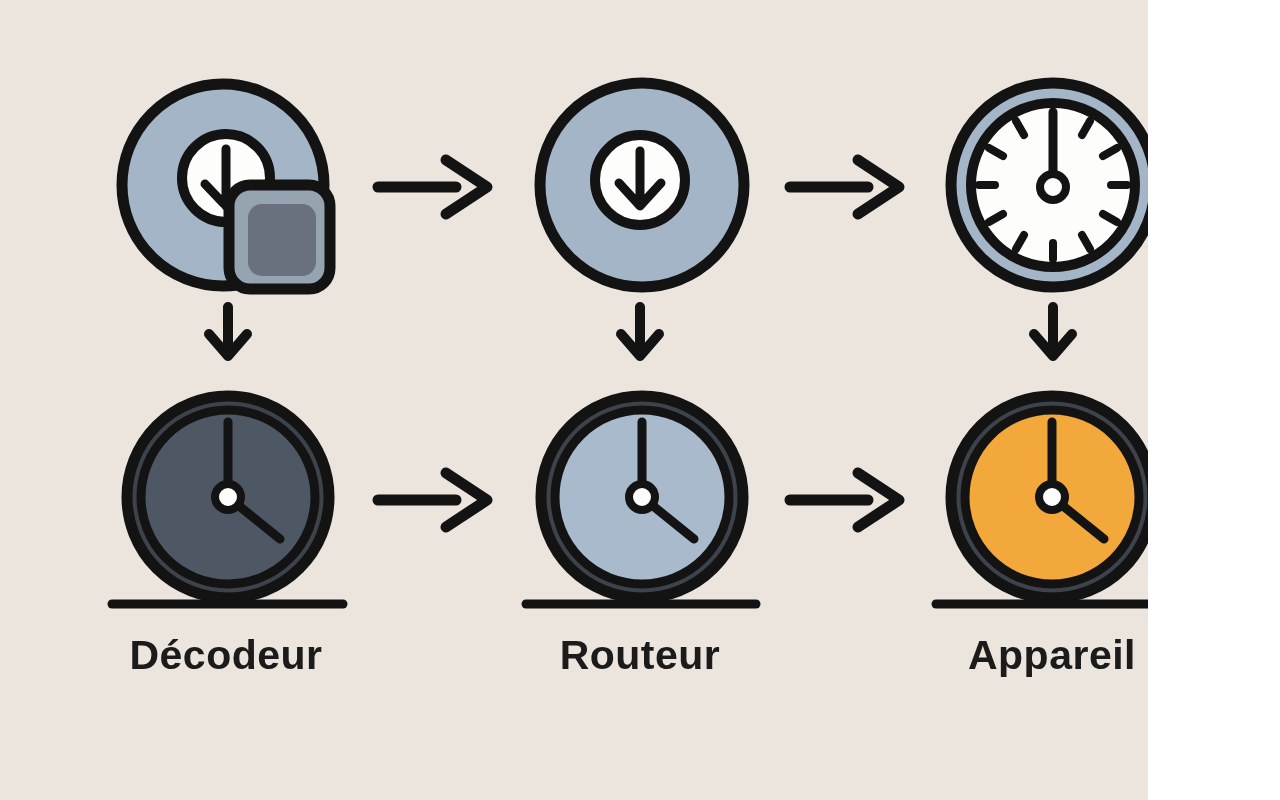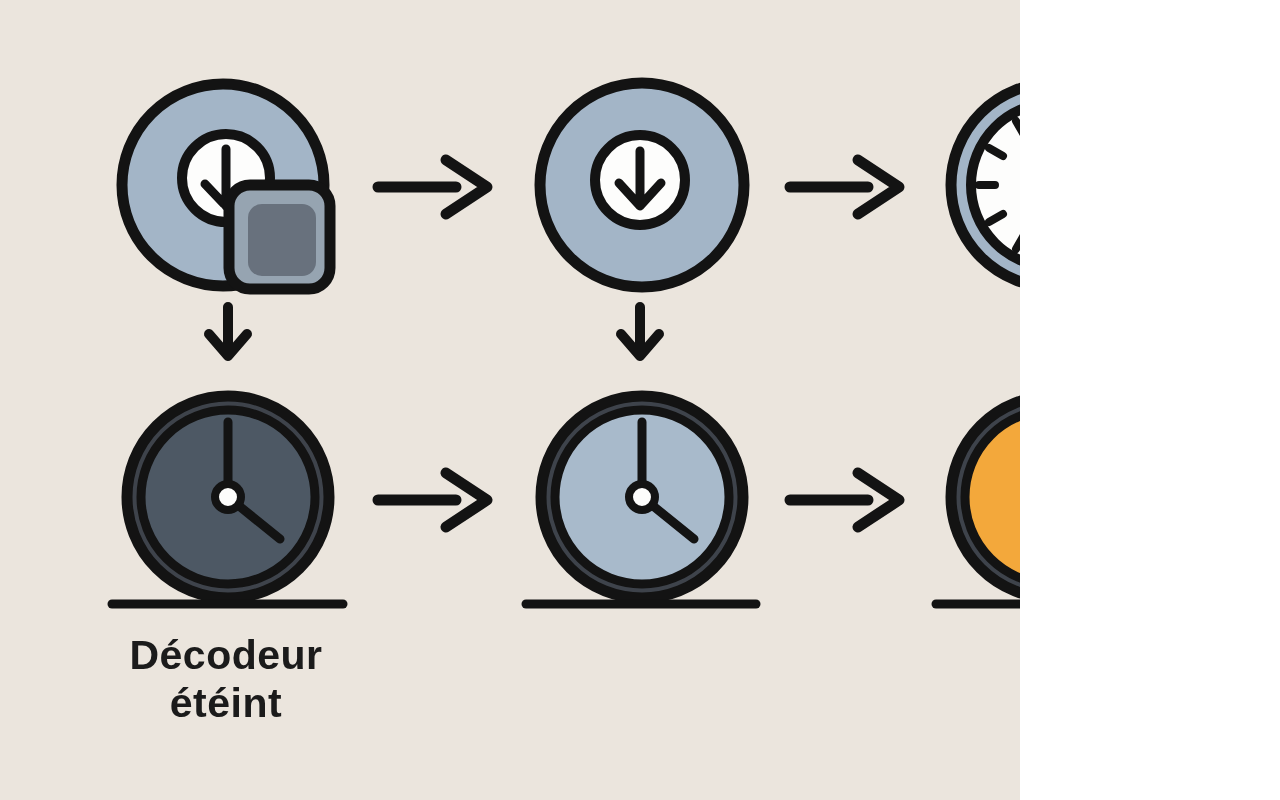--- a/index.html
+++ b/index.html
@@ -1,18 +1,18 @@
 <!DOCTYPE html>
 <html style="--background: #EBE5DD; --outline: #131313; --text: #1B1B1B; --icon_blue: #A3B5C7; --icon_white: #FDFDFC; --device_square: #96A4B1; --device_square_inner: #68717D; --clock_ring_dark: #3E434B; --clock_face_dark: #4D5864; --clock_face_blue: #A8BACB; --clock_face_orange: #F3A83B;"><head>
 <meta charset="utf-8">
 <style>
   html,body{margin:0;padding:0;}
   .canvas{
     position:relative;
-    width:1020px;height:800px;
+    width:1148px;height:800px;
     background:var(--background);
     overflow:hidden;
     font-family:"Liberation Sans",sans-serif;
   }
   .diagram-svg{position:absolute;left:0;top:0;}
   
   .st{stroke:var(--outline);}
   .nf{fill:none;}
   .f-blue{fill:var(--icon_blue);}
   .f-white{fill:var(--icon_white);}
@@ -108,20 +108,21 @@
       <circle class="f-white st" stroke-width="8" cx="1052" cy="497" r="13"></circle>
       <path class="st nf rc" stroke-width="9" d="M936 604 H1167"></path>
     </g>
 
     <use href="#arrow-right" transform="translate(378,500)"></use>
     <use href="#arrow-right" transform="translate(790,500)"></use>
   </svg>
 
   <div class="step-label col1">
     <div>Décodeur</div>
-    <div>étéint</div>
   </div>
   <div class="step-label col2">
+    <div>Routeur</div>
   </div>
   <div class="step-label col3">
+    <div>Appareil</div>
   </div>
 
 </div>
 
 </body></html>

